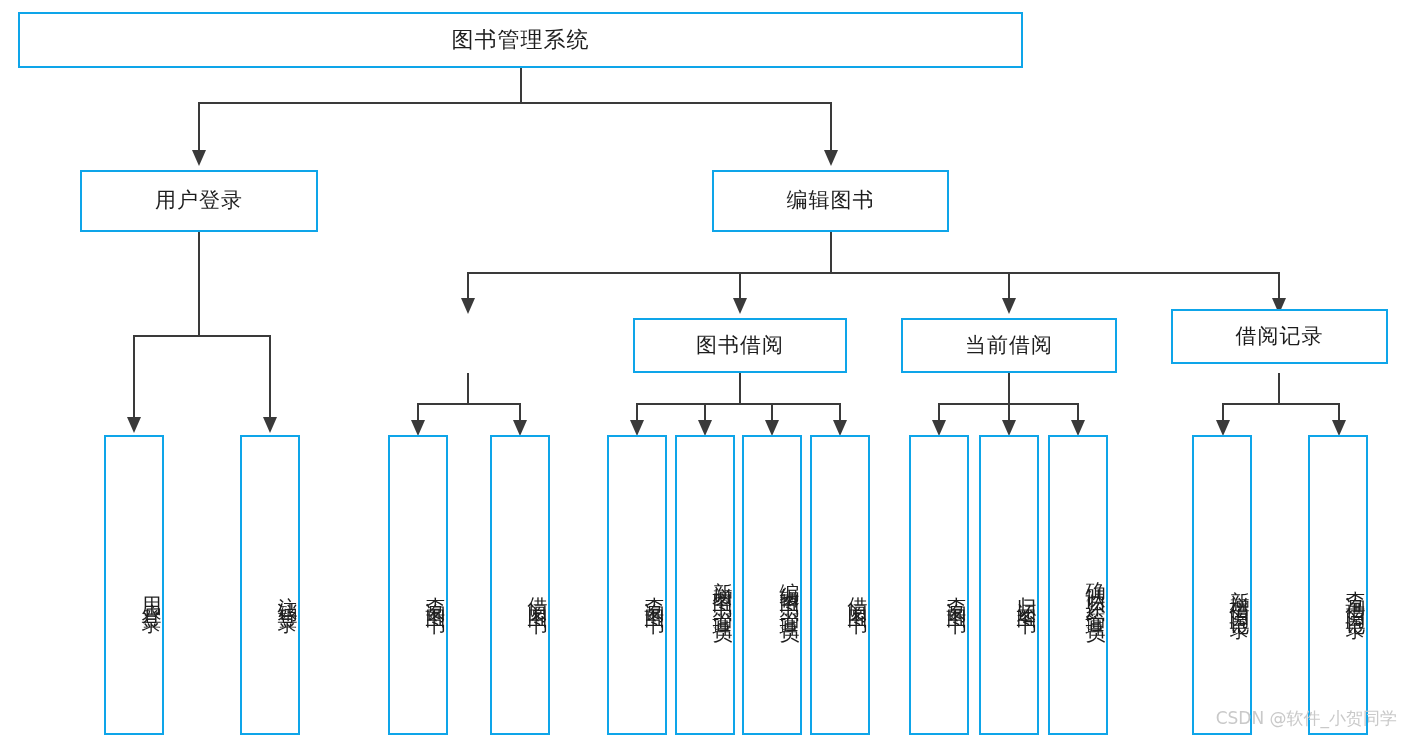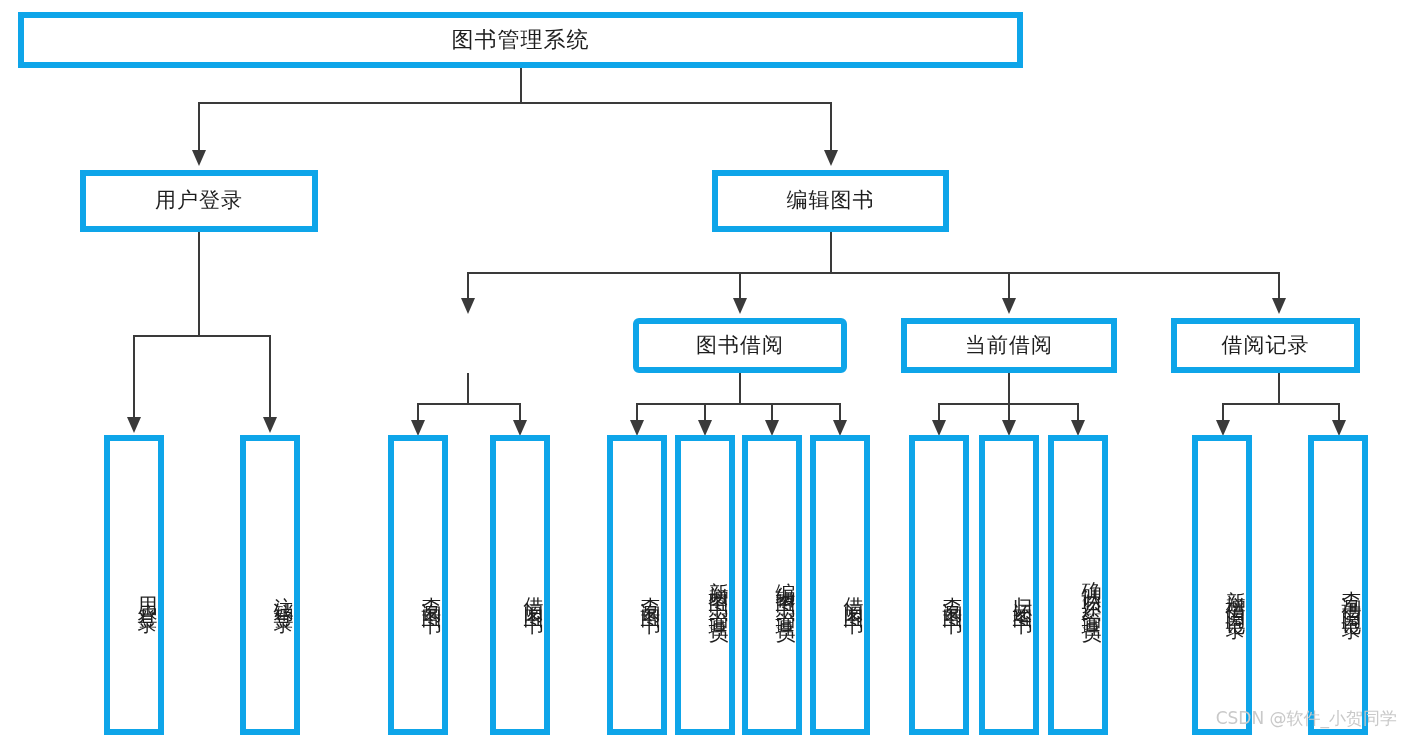--- a/index.html
+++ b/index.html
@@ -16,21 +16,21 @@
     width: 1405px;
     height: 747px;
     background: #ffffff;
     overflow: hidden;
   }
   
   .node {
     position: absolute;
     box-sizing: border-box;
     background: #ffffff;
-    border: 6px solid #0ea5e9;
+    border: 2px solid #0ea5e9;
     display: flex;
     align-items: center;
     justify-content: center;
     color: #1d1d1d;
     text-align: center;
   }
   .node.h {
     font-size: 21px;
     letter-spacing: 1px;
     line-height: 1.1;
@@ -120,27 +120,27 @@
 
   <div class="vline" style="left:739px; top:272px; width:2px; height:26px;"></div>
   <div class="arrow" style="left:733px; top:298px;"></div>
 
   <div class="vline" style="left:1008px; top:272px; width:2px; height:26px;"></div>
   <div class="arrow" style="left:1002px; top:298px;"></div>
 
   <div class="vline" style="left:1278px; top:272px; width:2px; height:26px;"></div>
   <div class="arrow" style="left:1272px; top:298px;"></div>
 
-  <div class="node h" style="left:633px; top:318px; width:214px; height:55px;border-radius:6px;">
+  <div class="node h" style="left:633px; top:318px; width:214px; height:55px;">
     <span>图书借阅</span>
   </div>
   <div class="node h" style="left:901px; top:318px; width:216px; height:55px;">
     <span>当前借阅</span>
   </div>
-  <div class="node h" style="left:1171px; top:318px; width:189px; height:55px;">
+  <div class="node h" style="left:1171px; top:309px; width:217px; height:55px;">
     <span>借阅记录</span>
   </div>
 
   <div class="vline" style="left:467px; top:373px; width:2px; height:30px;"></div>
   <div class="hline" style="left:417px; top:403px; width:103px; height:2px;"></div>
   <div class="vline" style="left:417px; top:403px; width:2px; height:17px;"></div>
   <div class="arrow" style="left:411px; top:420px;"></div>
   <div class="vline" style="left:519px; top:403px; width:2px; height:17px;"></div>
   <div class="arrow" style="left:513px; top:420px;"></div>
 

